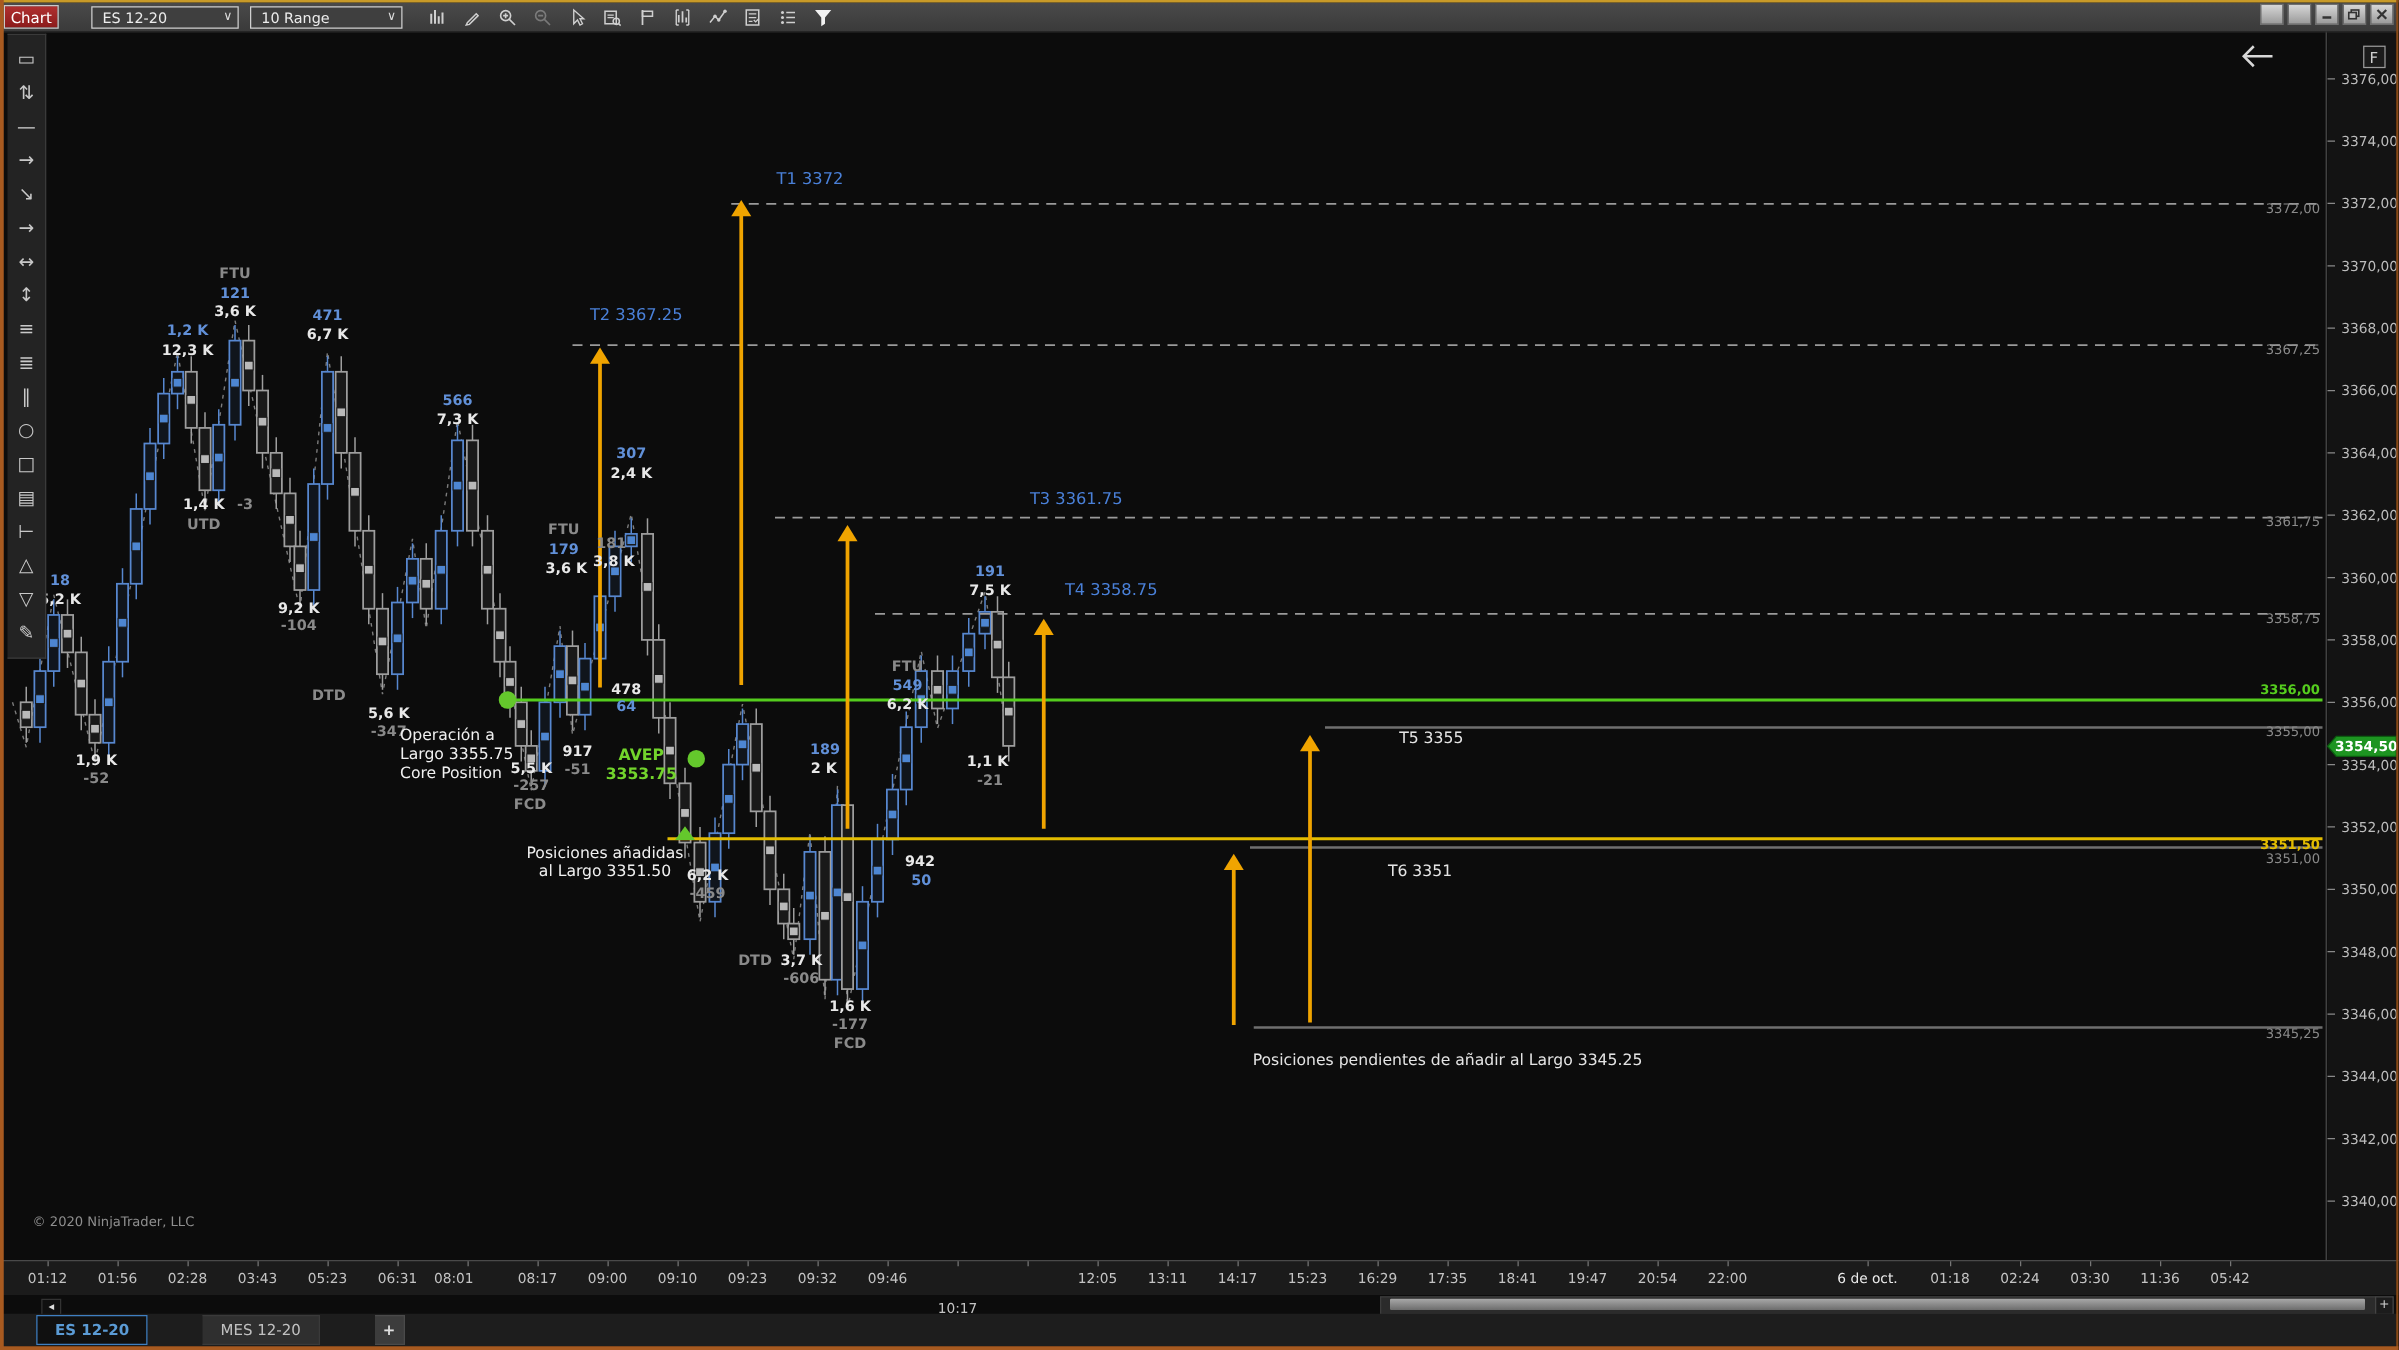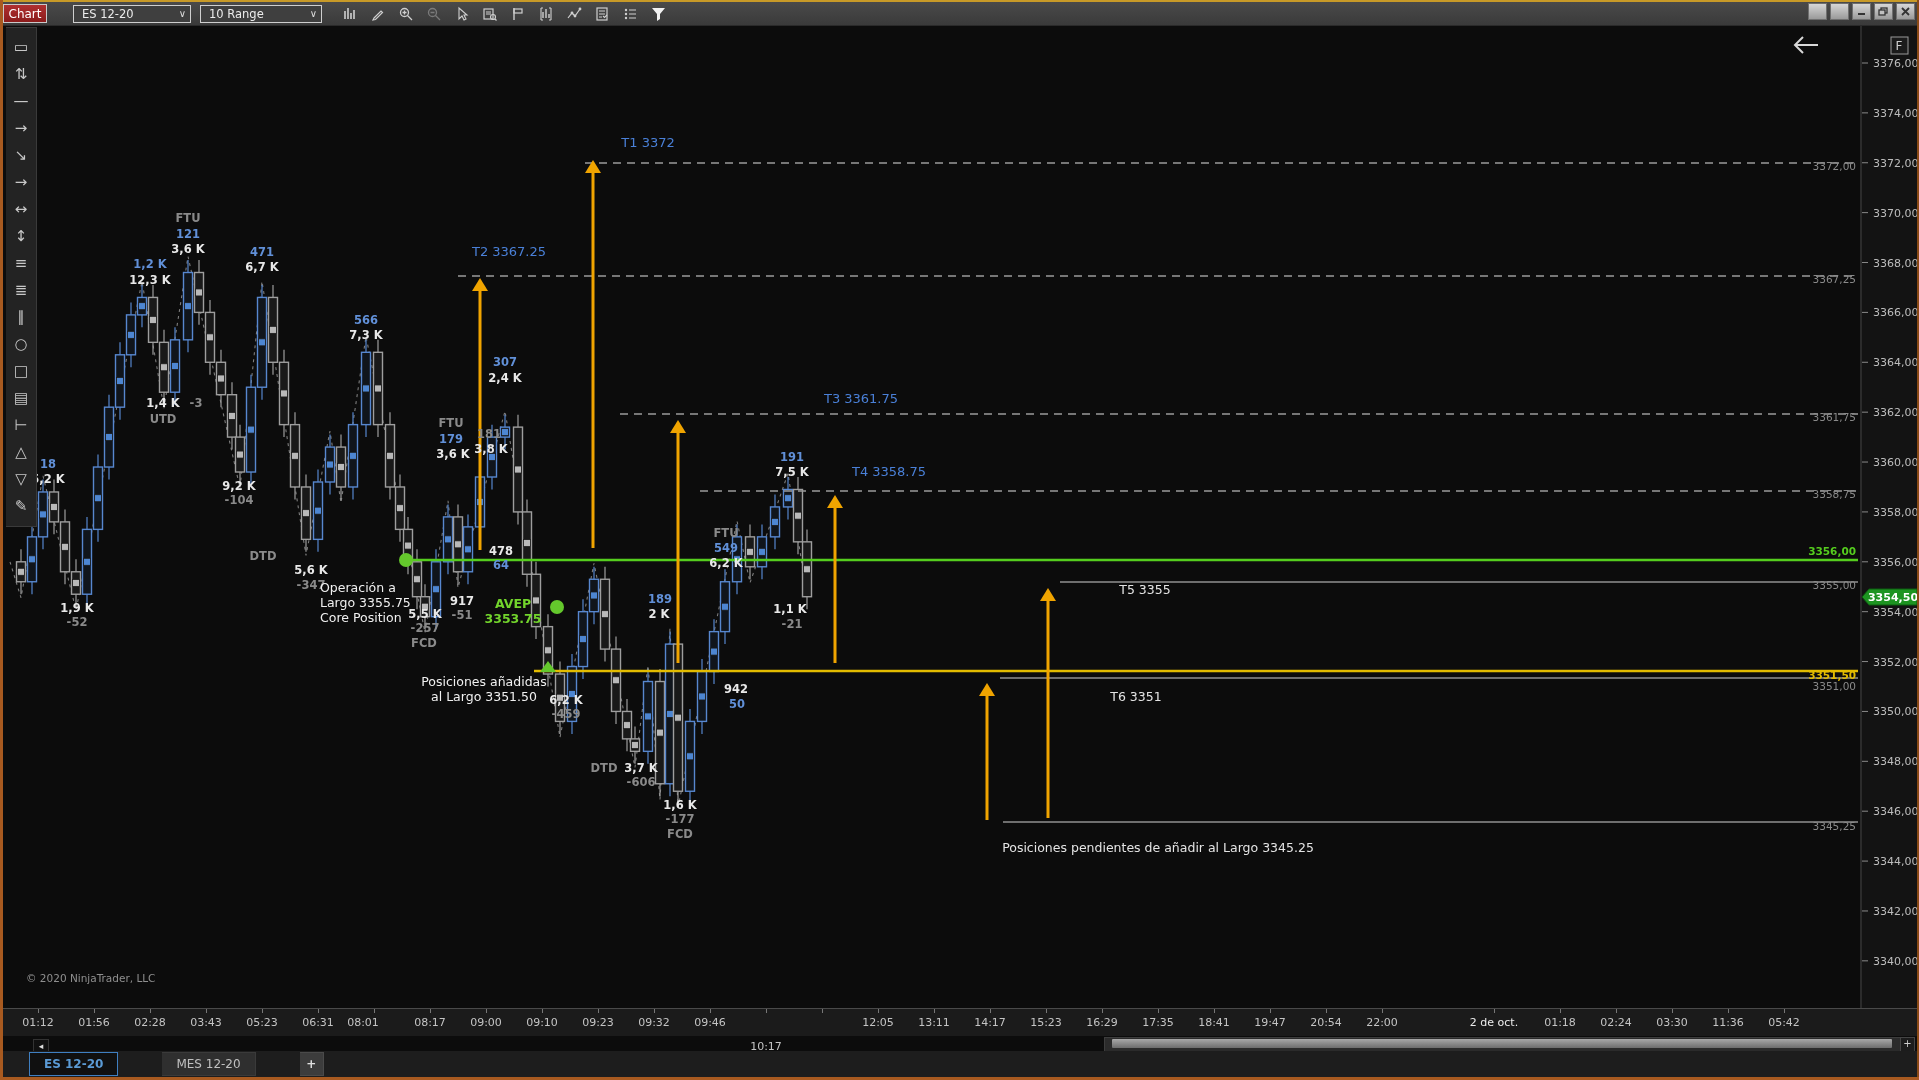--- a/index.html
+++ b/index.html
@@ -658,21 +658,21 @@
       <div class="tlabel" style="left: 1158px;">17:35</div>
       <div class="ttick" style="left: 1214px;"></div>
       <div class="tlabel" style="left: 1214px;">18:41</div>
       <div class="ttick" style="left: 1270px;"></div>
       <div class="tlabel" style="left: 1270px;">19:47</div>
       <div class="ttick" style="left: 1326px;"></div>
       <div class="tlabel" style="left: 1326px;">20:54</div>
       <div class="ttick" style="left: 1382px;"></div>
       <div class="tlabel" style="left: 1382px;">22:00</div>
       <div class="ttick" style="left: 1494px;"></div>
-      <div class="tlabel date" style="left: 1494px;">2 de oct.</div>
+      <div class="tlabel date" style="left: 1494px;">6 de oct.</div>
       <div class="ttick" style="left: 1560px;"></div>
       <div class="tlabel" style="left: 1560px;">01:18</div>
       <div class="ttick" style="left: 1616px;"></div>
       <div class="tlabel" style="left: 1616px;">02:24</div>
       <div class="ttick" style="left: 1672px;"></div>
       <div class="tlabel" style="left: 1672px;">03:30</div>
       <div class="ttick" style="left: 1728px;"></div>
       <div class="tlabel" style="left: 1728px;">11:36</div>
       <div class="ttick" style="left: 1784px;"></div>
       <div class="tlabel" style="left: 1784px;">05:42</div>

